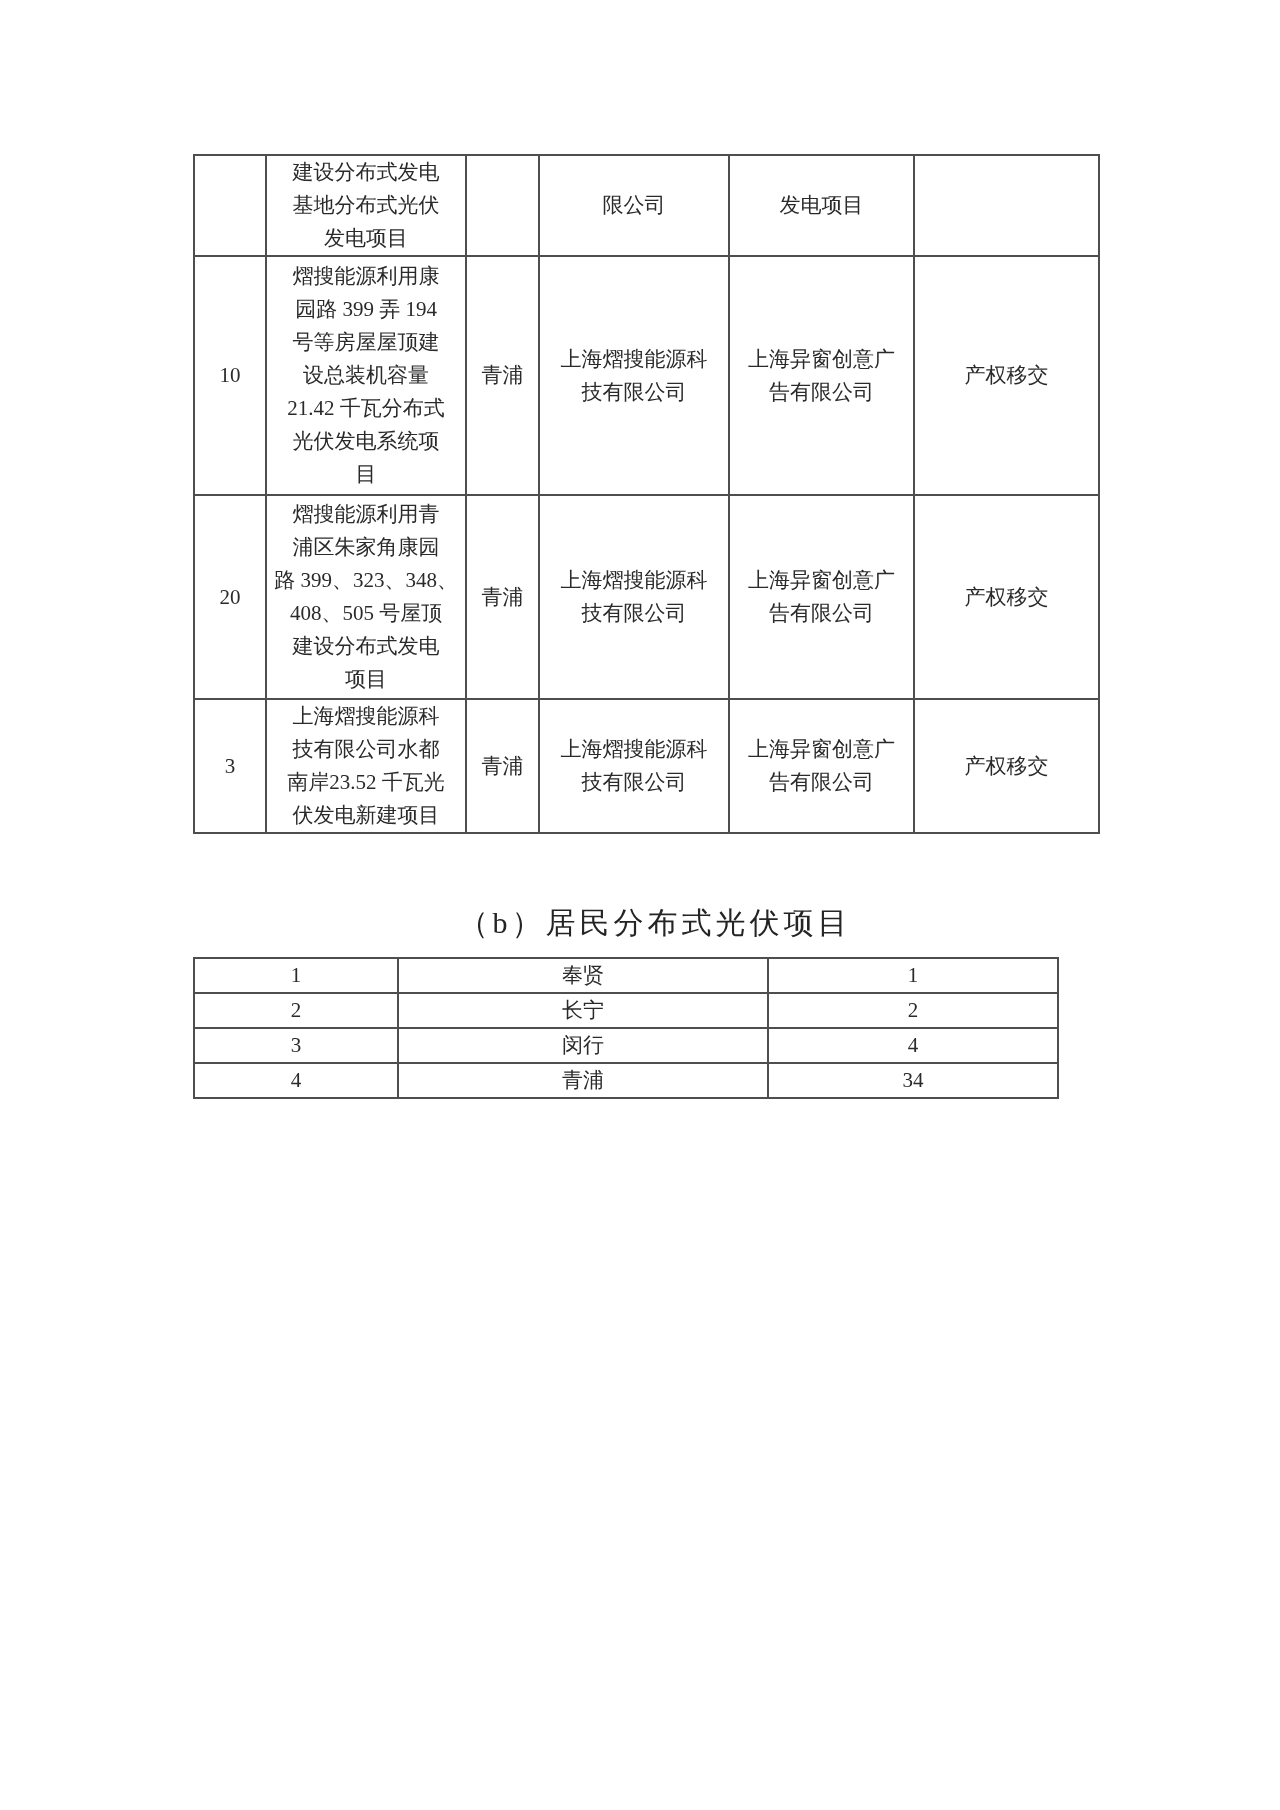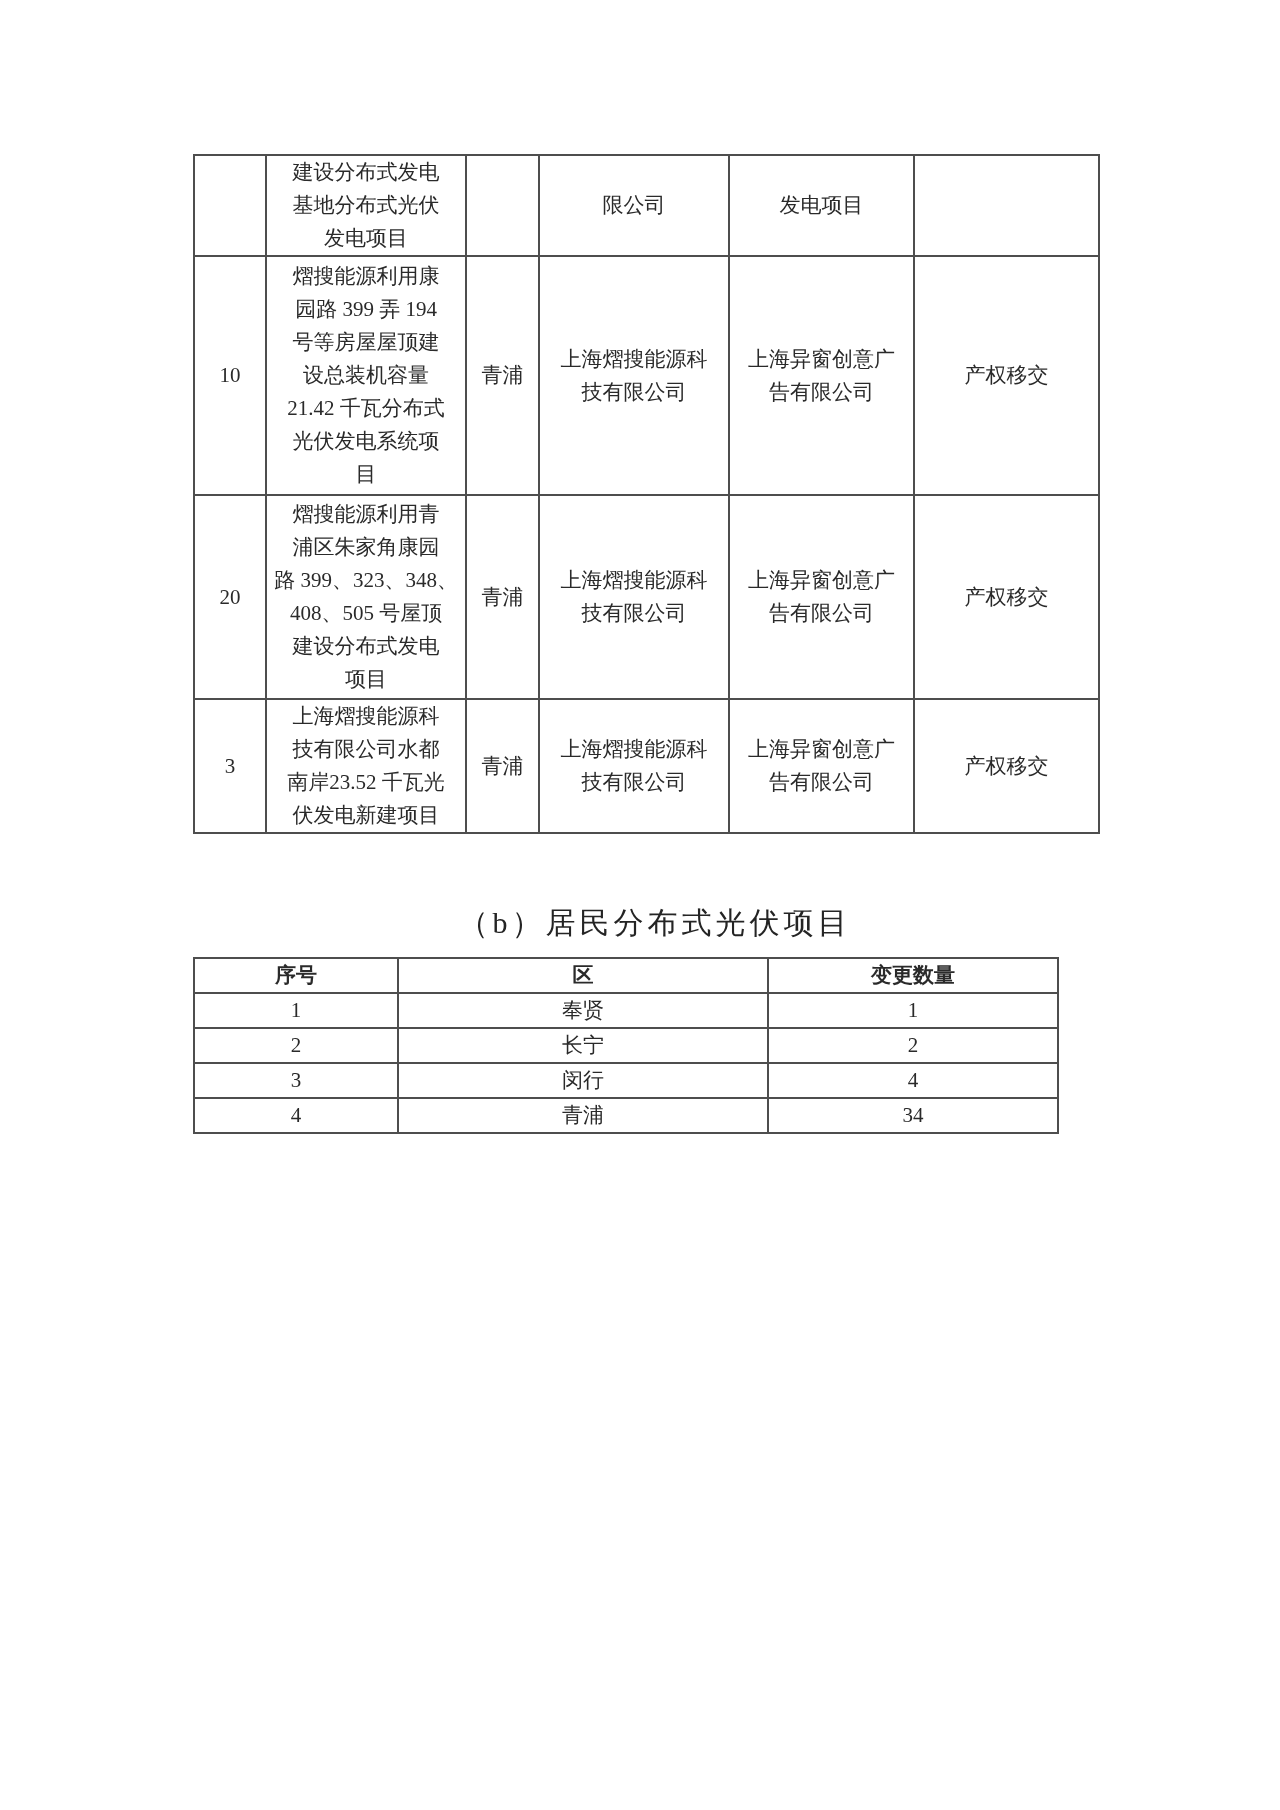--- a/index.html
+++ b/index.html
@@ -135,25 +135,20 @@
 <div class="section-title">（b）居民分布式光伏项目</div>
 
 <table class="doc-table" id="residential-table">
   <colgroup>
     <col class="c2-seq">
       <col class="c2-dist">
       <col class="c2-count">
   </colgroup>
   <tbody>
     <tr>
-      <th>序号</th>
-      <th>区</th>
-      <th>变更数量</th>
-    </tr>
-    <tr>
       <td>1</td>
       <td>奉贤</td>
       <td>1</td>
     </tr>
     <tr>
       <td>2</td>
       <td>长宁</td>
       <td>2</td>
     </tr>
     <tr>

